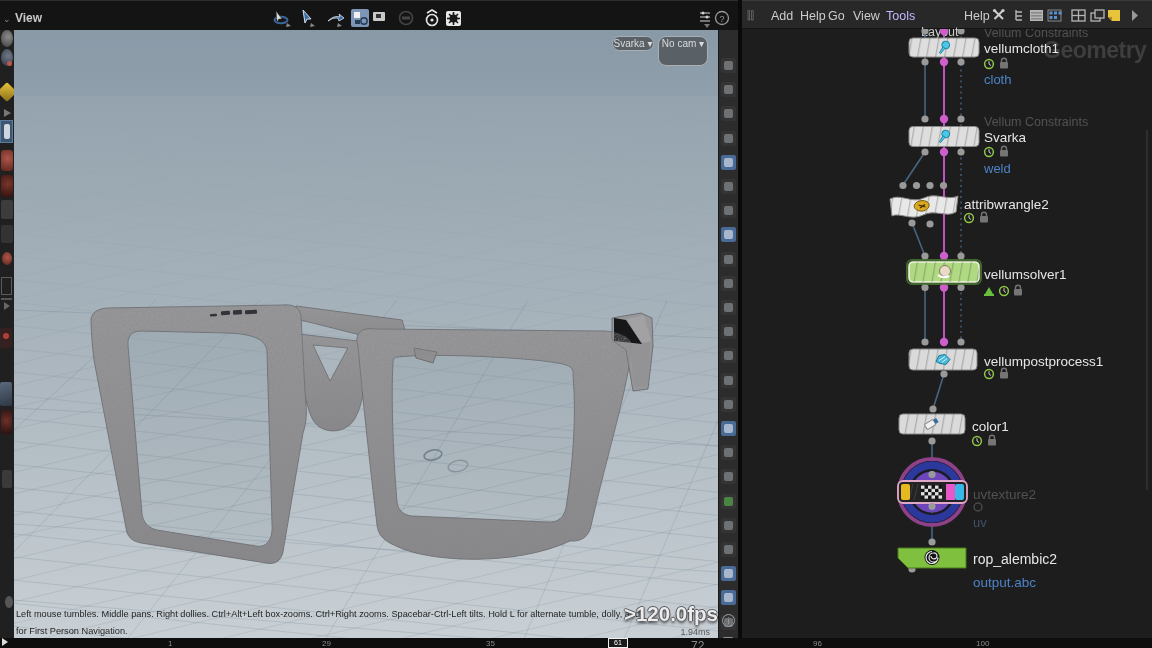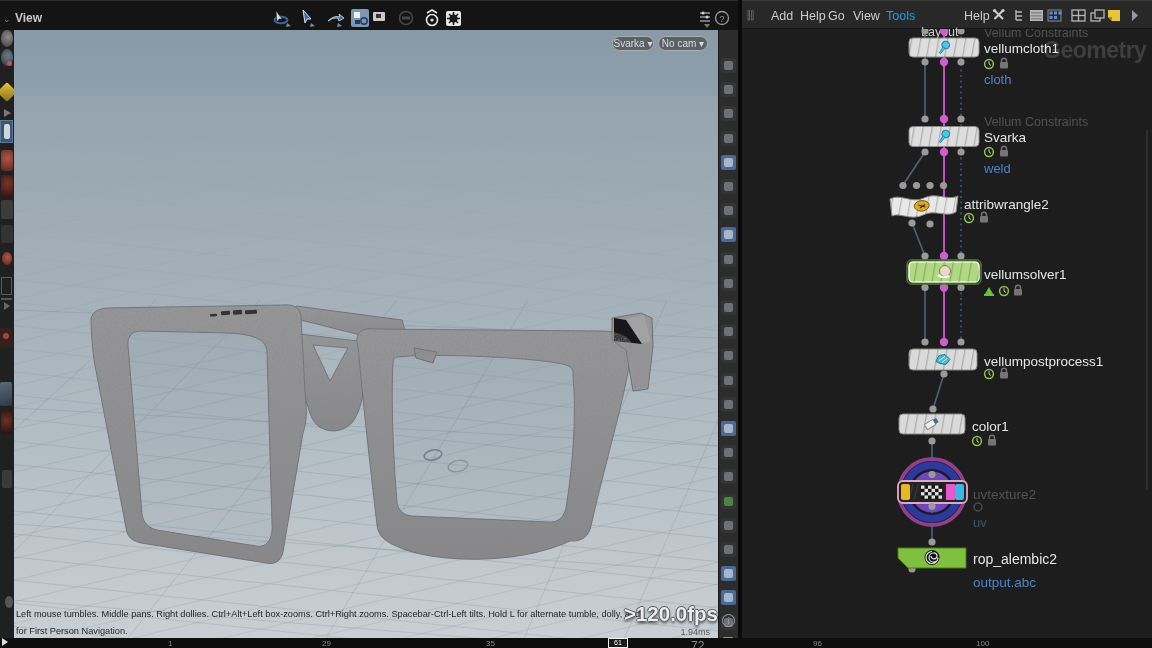--- a/index.html
+++ b/index.html
@@ -186,21 +186,21 @@
 
       <g fill="#33333a">
         <rect x="210" y="314" width="7" height="2.5" rx="1" transform="rotate(-3 213 315)"></rect>
         <rect x="221" y="311" width="9" height="4" rx="1" transform="rotate(-3 225 313)"></rect>
         <rect x="233" y="310" width="9" height="4.5" rx="1" transform="rotate(-3 237 312)"></rect>
         <rect x="245" y="310" width="12" height="4" rx="1" transform="rotate(-3 251 312)"></rect>
       </g>
     </svg>
 
     <div class="abs" style="left:598px;top:6px;width:42px;height:15px;background:#5a6166;border:1px solid #a8b0b6;border-radius:8px;color:#d8dcdf;font-size:10px;text-align:center;line-height:13px;">Svarka ▾</div>
-    <div class="abs" style="left:644px;top:6px;width:50px;height:15px;background:#5a6166;border:1px solid #a8b0b6;border-radius:8px;color:#d8dcdf;font-size:10px;text-align:center;line-height:13px;">No cam ▾</div>
+    <div class="abs" style="left:644px;top:6px;width:50px;height:30px;background:#5a6166;border:1px solid #a8b0b6;border-radius:8px;color:#d8dcdf;font-size:10px;text-align:center;line-height:13px;">No cam ▾</div>
 
     <div class="abs" style="left:2px;top:576px;width:660px;color:#262626;font-size:9.8px;line-height:16.5px;white-space:nowrap;transform:scaleX(0.94);transform-origin:0 0;">Left mouse tumbles. Middle pans. Right dollies. Ctrl+Alt+Left box-zooms. Ctrl+Right zooms. Spacebar-Ctrl-Left tilts. Hold L for alternate tumble, dolly, and<br>for First Person Navigation.</div>
     <div class="abs" style="left:448px;top:572px;width:256px;text-align:right;color:#ececec;font-size:20.5px;font-weight:bold;text-shadow:-1px 0 0 rgba(70,70,75,0.8),1px 0 0 rgba(70,70,75,0.8),0 -1px 0 rgba(70,70,75,0.8),0 2px 3px rgba(40,40,45,0.9);">&gt;120.0fps</div>
     <div class="abs" style="left:540px;top:597px;width:156px;text-align:right;color:#5a5a5a;font-size:9px;">1.94ms</div>
   </div>
 
   <div class="abs" style="left:718px;top:30px;width:20px;height:610px;background:#2c2c2c;border-left:1px solid #1a1a1a;" id="rstrip">
     <div class="abs" style="left:2px;top:28.0px;width:15px;height:15px;border-radius:2px;background:#343434;">
         <div class="abs" style="left:3px;top:3px;width:9px;height:9px;border-radius:2px;background:#878b90;opacity:0.7;"></div>
       </div>
@@ -281,21 +281,21 @@
   <div class="abs" style="left:742px;top:0;width:1px;height:638px;background:#383838;"></div>
 
   <div class="abs" style="left:742px;top:0;width:410px;height:638px;background:#1d1d1d;">
 
     <div class="abs" style="left:0;top:0;width:410px;height:29px;background:#282828;border-bottom:1px solid #141414;border-top:1px solid #3a3a3a;">
       <span class="abs" style="left:5px;top:8px;color:#777;font-size:11px;">⫿⫿</span>
       <span class="abs" style="left:29px;top:8px;color:#cccccc;font-size:12.5px;">Add</span>
       <span class="abs" style="left:58px;top:8px;color:#cccccc;font-size:12.5px;">Help</span>
       <span class="abs" style="left:86px;top:8px;color:#cccccc;font-size:12.5px;">Go</span>
       <span class="abs" style="left:111px;top:8px;color:#cccccc;font-size:12.5px;">View</span>
-      <span class="abs" style="left:144px;top:8px;color:#0ea5e9;font-size:12.5px;">Tools</span>
+      <span class="abs" style="left:144px;top:8px;color:#c4b5fd;font-size:12.5px;">Tools</span>
       <span class="abs" style="left:179px;top:24px;color:#cccccc;font-size:12.5px;">Layout</span>
       <span class="abs" style="left:222px;top:8px;color:#cccccc;font-size:12.5px;">Help</span>
       <svg class="abs" style="left:248px;top:5px;" width="160" height="20" viewBox="0 0 160 20">
         <path d="M4.5,4.5 L13,13 M13,4.5 L4.5,13" stroke="#cfcfcf" stroke-width="2"></path>
           <circle cx="4.5" cy="4.5" r="1.6" fill="#cfcfcf"></circle>
           <circle cx="13" cy="4.5" r="1.6" fill="#cfcfcf"></circle>
         <g stroke="#b5b5b5" stroke-width="1.4" fill="none">
           <path d="M26,4 v10 M26,6 h6 M26,10 h6 M26,14 h6"></path>
         </g>
         <rect x="40" y="4" width="13" height="11" fill="#b5b5b5"></rect>

